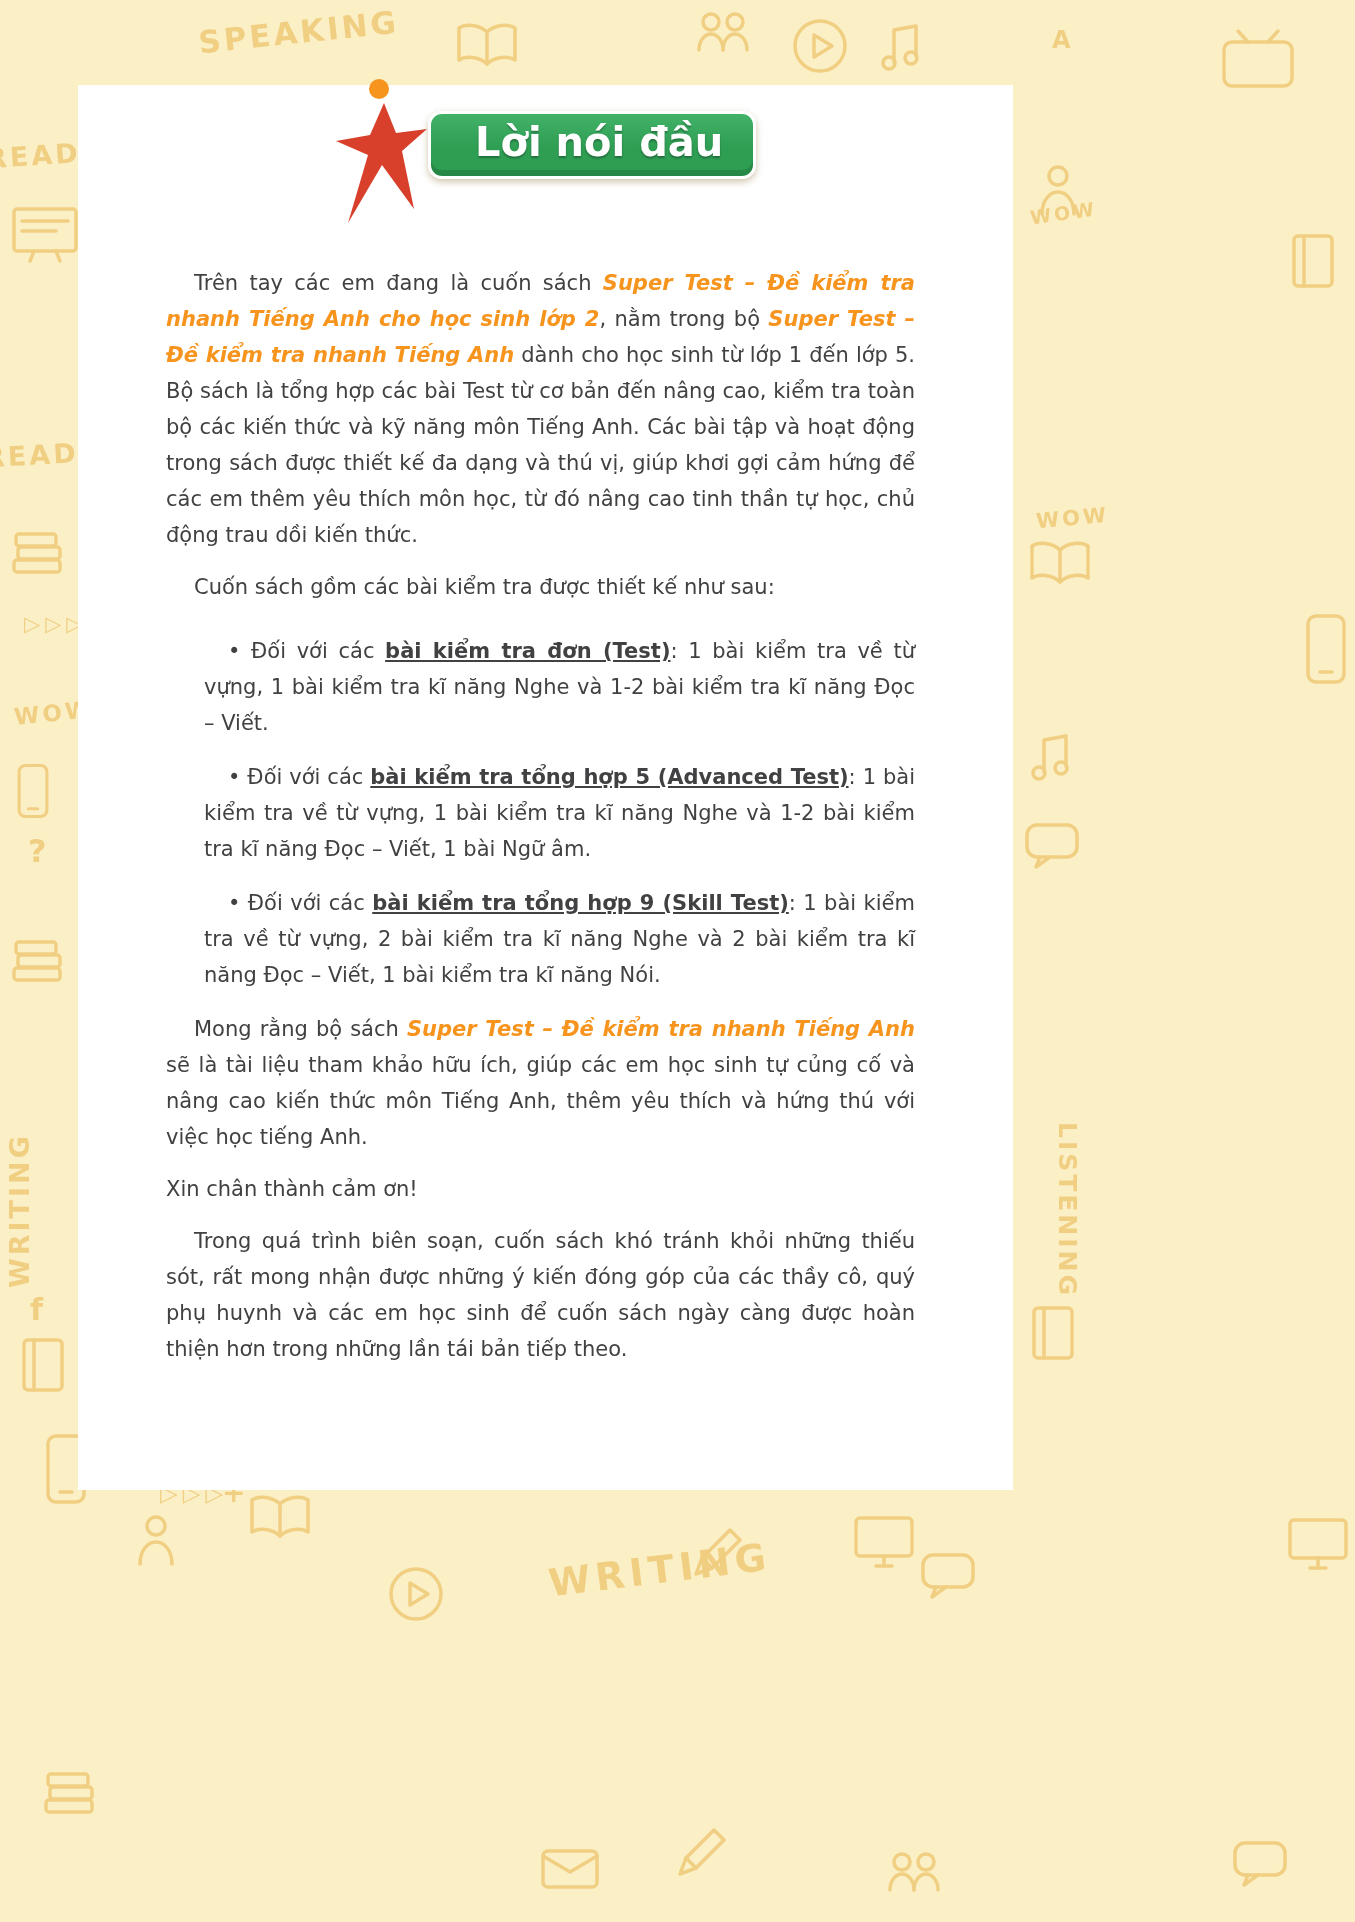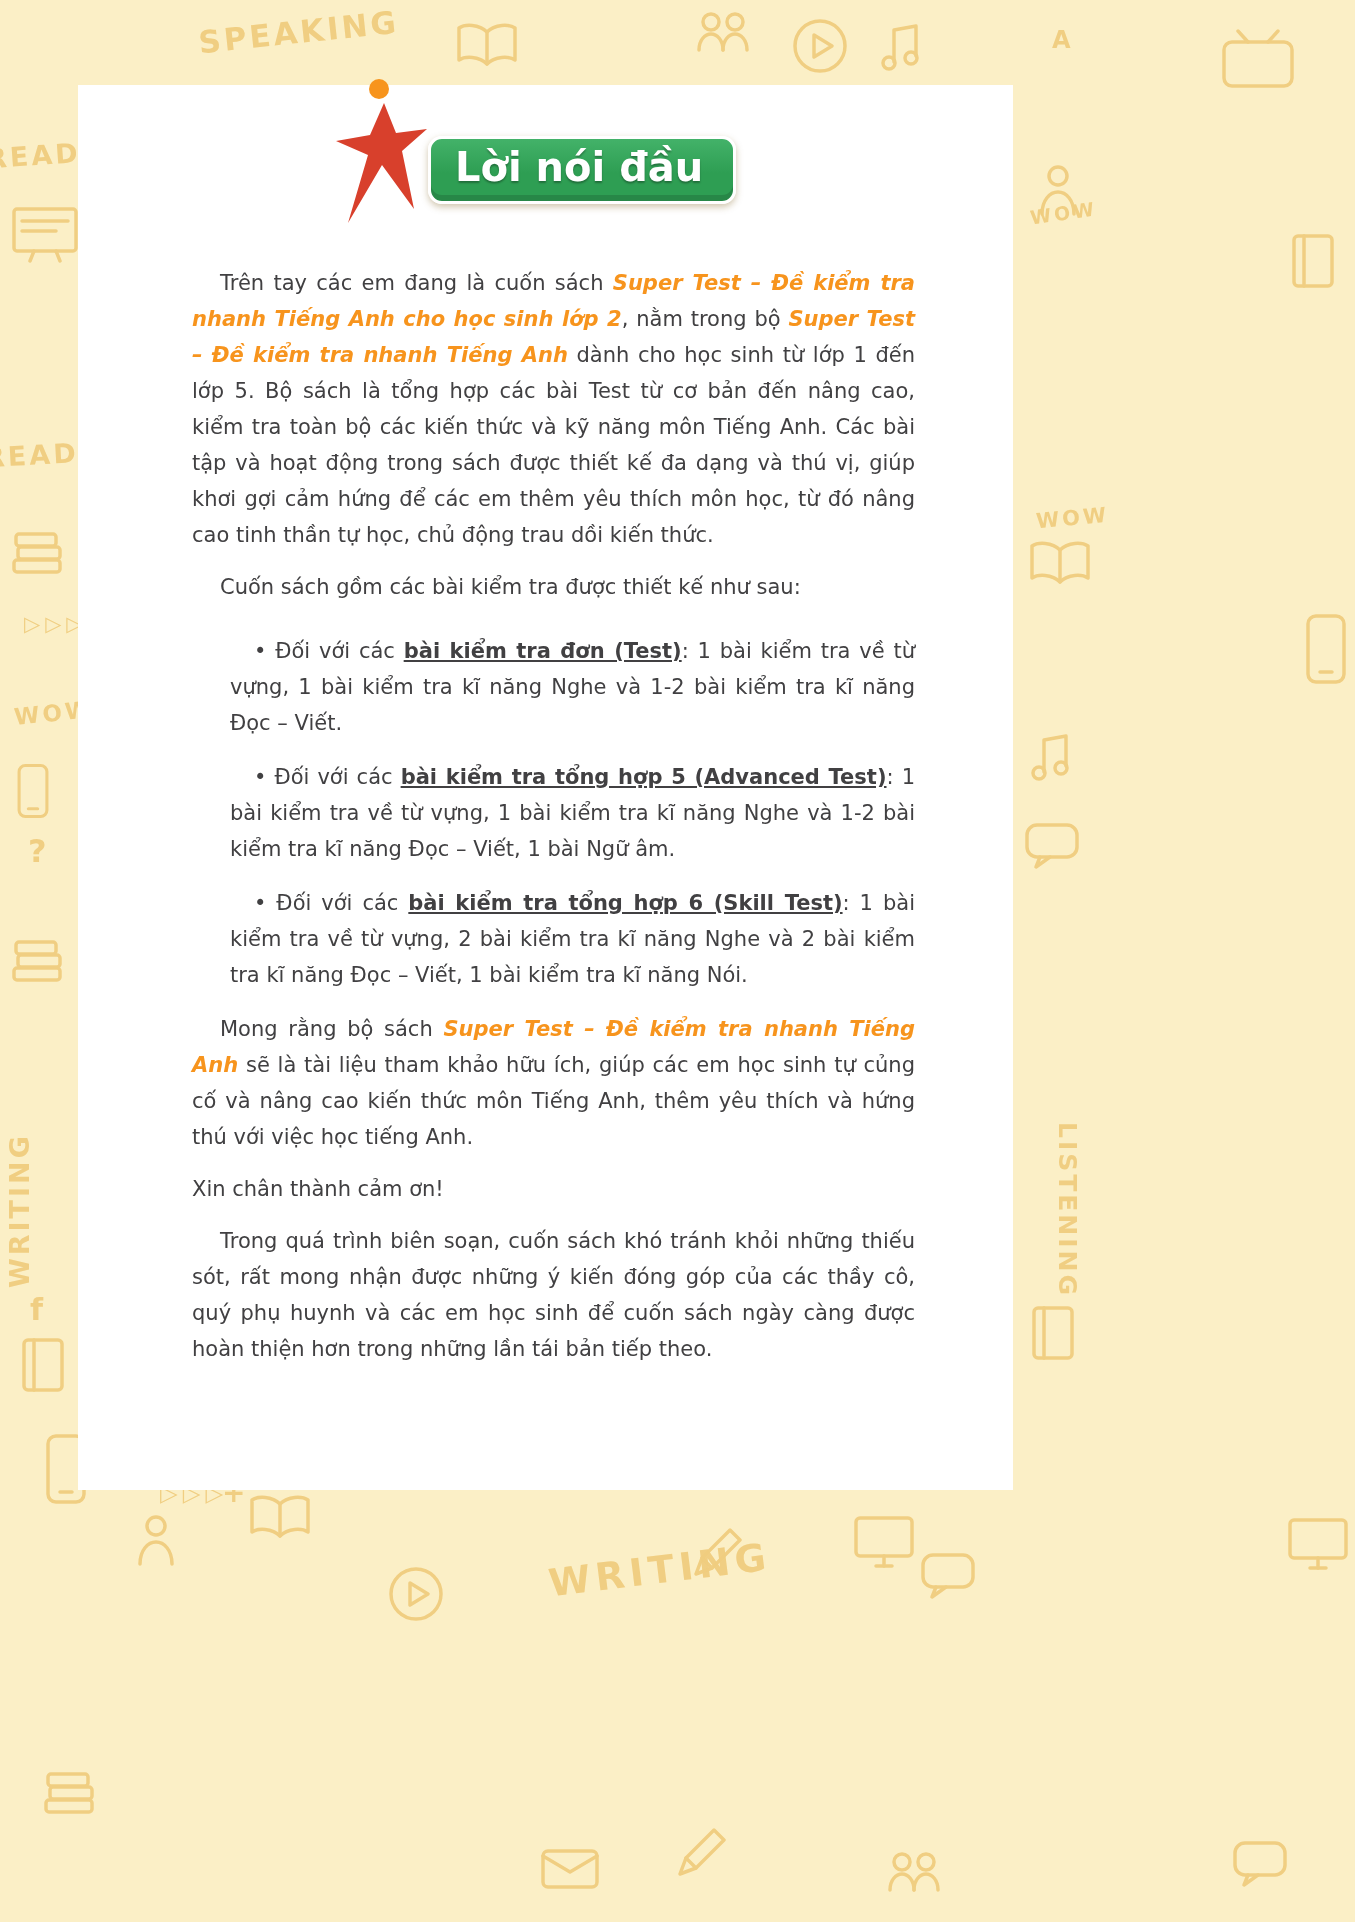--- a/index.html
+++ b/index.html
@@ -45,30 +45,29 @@
 
   .header{ position:relative; height:150px; }
   .logo-icon{ position:absolute; left:256px; top:-8px; }
   .logo-star{ fill:var(--logo-red,#D8402C); }
   .logo-dot{ fill:var(--logo-orange-dot,#F7941D); }
 
   .title-badge{
     position:absolute; left:350px; top:26px;
     background:linear-gradient(180deg,#43B269 0%, var(--badge-green,#2E9E53) 55%);
     color:#FFFFFF; font-size:40px; font-weight:bold;
-    padding:5px 30px 11px 24px; border-radius:14px;
+    padding:5px 30px 11px 44px; border-radius:14px;
     border:3px solid #FFFFFF;
     box-shadow:0 3px 7px rgba(120,90,20,.35), inset 0 -6px 0 rgba(0,0,0,.14);
     text-shadow:0 2px 2px rgba(0,0,0,.3);
     white-space:nowrap;
-    margin-top:25px;
   }
 
   .content{
-    padding:30px 98px 0 114px;
+    padding:30px 98px 0 88px;
     color:var(--text,#414042);
     font-size:21px; line-height:36px; text-align:justify;
   }
   .para{ text-indent:28px; margin-bottom:16px; }
   .para.tight{ margin-bottom:28px; }
   .para.no-indent{ text-indent:0; }
   .bullet{ margin-left:38px; text-indent:24px; margin-bottom:18px; }
 
   .run-normal{}
   .run-brand{ color:var(--brand-orange,#F7941D); font-weight:bold; font-style:italic; }
@@ -303,20 +302,20 @@
         <path class="logo-star" d="M50 26 L62 56 L93 52 L68 74 L80 132 L48 88 L14 146 L34 78 L2 64 L36 58 Z"></path>
       </svg>
       <div class="title-badge">Lời nói đầu</div>
     </div>
 
     <div class="content">
       <p class="para"><span class="run-normal">Trên tay các em đang là cuốn sách </span><span class="run-brand">Super Test – Đề kiểm tra nhanh Tiếng Anh cho học sinh lớp 2</span><span class="run-normal">, nằm trong bộ </span><span class="run-brand">Super Test – Đề kiểm tra nhanh Tiếng Anh</span><span class="run-normal"> dành cho học sinh từ lớp 1 đến lớp 5. Bộ sách là tổng hợp các bài Test từ cơ bản đến nâng cao, kiểm tra toàn bộ các kiến thức và kỹ năng môn Tiếng Anh. Các bài tập và hoạt động trong sách được thiết kế đa dạng và thú vị, giúp khơi gợi cảm hứng để các em thêm yêu thích môn học, từ đó nâng cao tinh thần tự học, chủ động trau dồi kiến thức.</span></p>
       <p class="para tight"><span class="run-normal">Cuốn sách gồm các bài kiểm tra được thiết kế như sau:</span></p>
       <p class="para bullet"><span class="run-normal">• Đối với các </span><span class="run-bold">bài kiểm tra đơn (Test)</span><span class="run-normal">: 1 bài kiểm tra về từ vựng, 1 bài kiểm tra kĩ năng Nghe và 1-2 bài kiểm tra kĩ năng Đọc – Viết.</span></p>
       <p class="para bullet"><span class="run-normal">• Đối với các </span><span class="run-bold">bài kiểm tra tổng hợp 5 (Advanced Test)</span><span class="run-normal">: 1 bài kiểm tra về từ vựng, 1 bài kiểm tra kĩ năng Nghe và 1-2 bài kiểm tra kĩ năng Đọc – Viết, 1 bài Ngữ âm.</span></p>
-      <p class="para bullet"><span class="run-normal">• Đối với các </span><span class="run-bold">bài kiểm tra tổng hợp 6 (Skill Test)</span><span class="run-normal">: 1 bài kiểm tra về từ vựng, 2 bài kiểm tra kĩ năng Nghe và 2 bài kiểm tra kĩ năng Đọc – Viết, 1 bài kiểm tra kĩ năng Nói.</span></p>
+      <p class="para bullet"><span class="run-normal">• Đối với các </span><span class="run-bold">bài kiểm tra tổng hợp 9 (Skill Test)</span><span class="run-normal">: 1 bài kiểm tra về từ vựng, 2 bài kiểm tra kĩ năng Nghe và 2 bài kiểm tra kĩ năng Đọc – Viết, 1 bài kiểm tra kĩ năng Nói.</span></p>
       <p class="para"><span class="run-normal">Mong rằng bộ sách </span><span class="run-brand">Super Test – Đề kiểm tra nhanh Tiếng Anh</span><span class="run-normal"> sẽ là tài liệu tham khảo hữu ích, giúp các em học sinh tự củng cố và nâng cao kiến thức môn Tiếng Anh, thêm yêu thích và hứng thú với việc học tiếng Anh.</span></p>
       <p class="para no-indent"><span class="run-normal">Xin chân thành cảm ơn!</span></p>
       <p class="para"><span class="run-normal">Trong quá trình biên soạn, cuốn sách khó tránh khỏi những thiếu sót, rất mong nhận được những ý kiến đóng góp của các thầy cô, quý phụ huynh và các em học sinh để cuốn sách ngày càng được hoàn thiện hơn trong những lần tái bản tiếp theo.</span></p>
     </div>
 
   </div>
 </div>
 
 </body></html>

